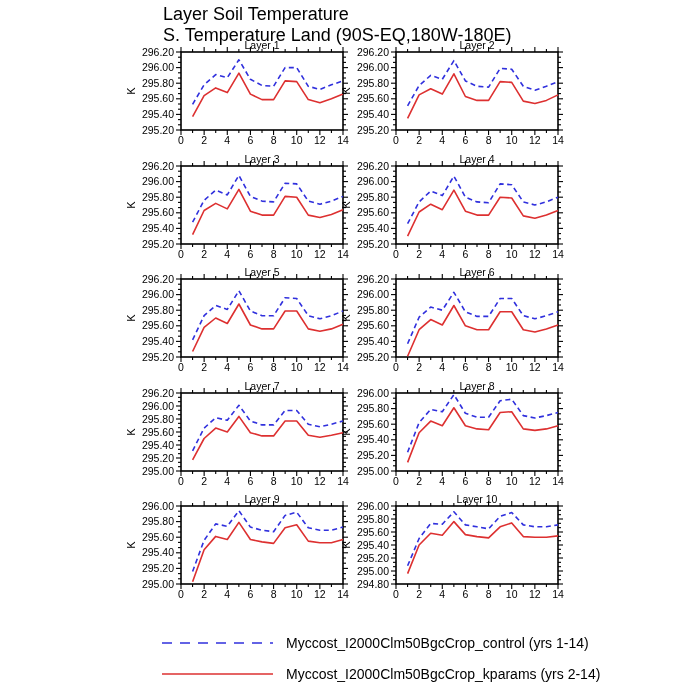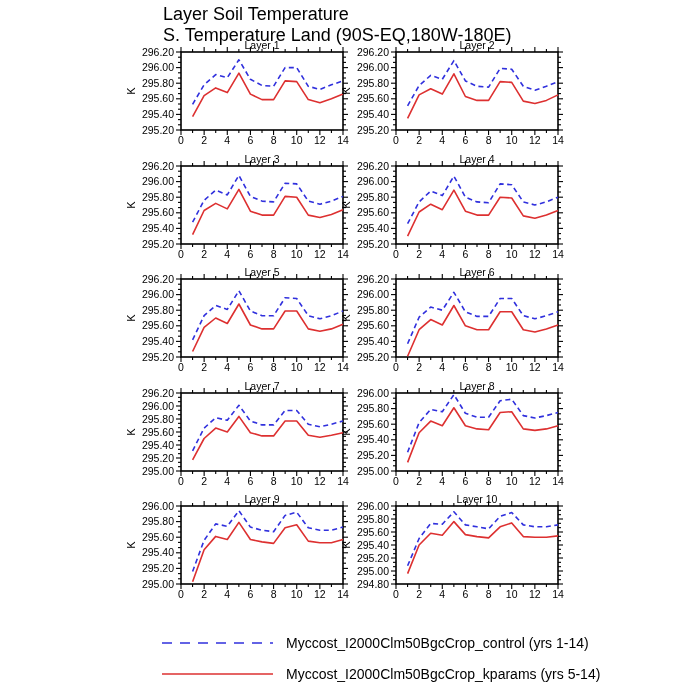--- a/index.html
+++ b/index.html
@@ -877,17 +877,17 @@
     <div class="legend-row">
       <svg class="legend-swatch" width="115" height="10">
         <line id="legend-line-0" x1="2" y1="5" x2="113" y2="5" stroke-width="1.5" stroke="#3030dd" stroke-dasharray="10 8"></line>
       </svg>
       <span class="legend-label">Myccost_I2000Clm50BgcCrop_control (yrs 1-14)</span>
     </div>
     <div class="legend-row">
       <svg class="legend-swatch" width="115" height="10">
         <line id="legend-line-1" x1="2" y1="5" x2="113" y2="5" stroke-width="1.5" stroke="#dd3030"></line>
       </svg>
-      <span class="legend-label">Myccost_I2000Clm50BgcCrop_kparams (yrs 5-14)</span>
+      <span class="legend-label">Myccost_I2000Clm50BgcCrop_kparams (yrs 2-14)</span>
     </div>
   </div>
 
 </div>
 
 </body></html>

